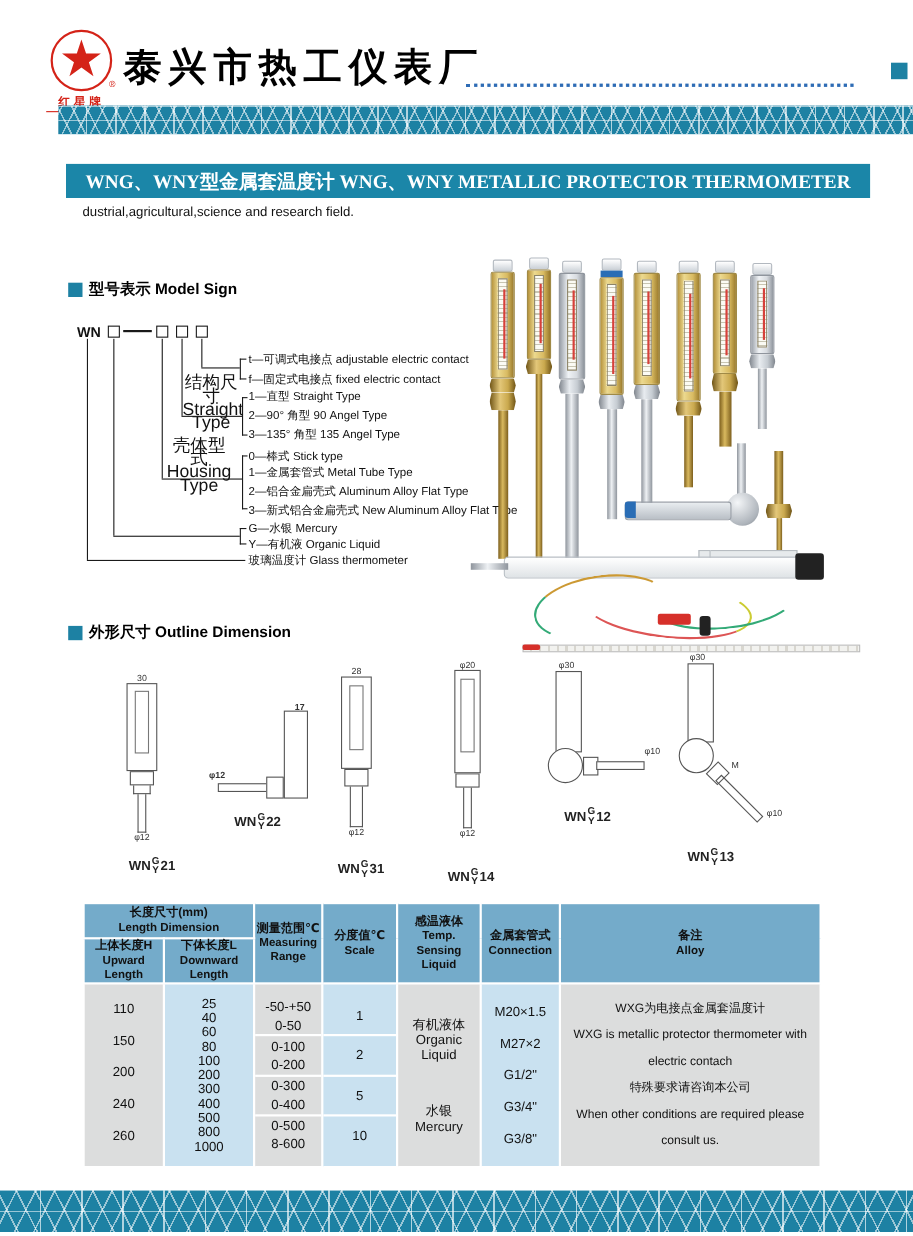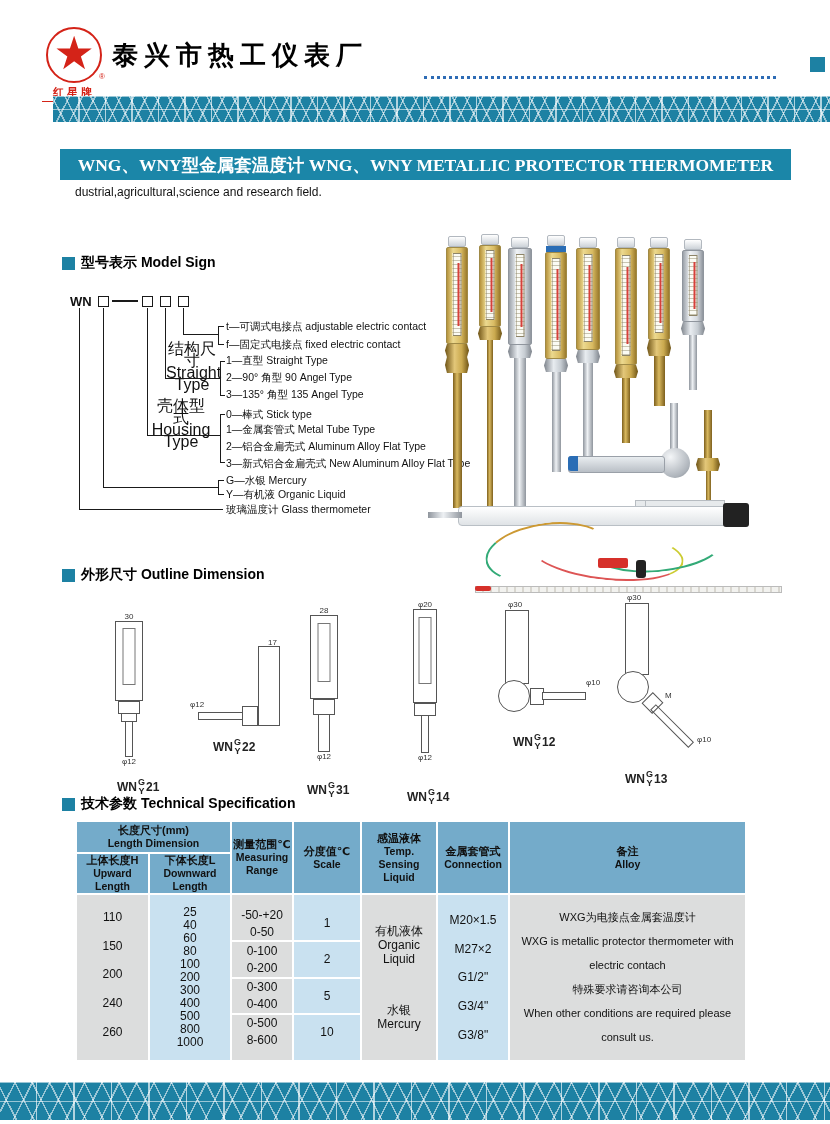--- a/index.html
+++ b/index.html
@@ -7,21 +7,21 @@
         font-family:"Liberation Sans","DejaVu Sans",sans-serif;color:#111;overflow:hidden;}
   .abs{position:absolute;}
 
   
   .logo-circle{position:absolute;left:46px;top:27px;width:52px;height:52px;border:2.5px solid #d42318;
                border-radius:50%;display:flex;align-items:center;justify-content:center;}
   .logo-star{color:#d42318;font-size:46px;line-height:46px;margin-top:-4px;}
   .logo-reg{position:absolute;left:99px;top:72px;font-size:8px;color:#d42318;}
   .brand-cn{position:absolute;left:42px;top:85px;width:64px;text-align:center;color:#d42318;
             font-size:11px;font-weight:bold;letter-spacing:3px;border-bottom:1px solid #d42318;padding-bottom:1px;}
-  .company{position:absolute;left:112px;top:38px;font-size:26px;font-weight:bold;letter-spacing:6px;color:#000;}
+  .company{position:absolute;left:112px;top:38px;font-size:35px;font-weight:bold;letter-spacing:6px;color:#000;}
   .dotted-rule{position:absolute;left:424px;top:62px;width:352px;height:14px;border-bottom:3px dotted #2e6cb5;}
   .corner-sq{position:absolute;left:810px;top:57px;width:15px;height:15px;background:#1d81a3;}
 
   
   .band{position:absolute;background-color:#1d81a3;
     background-image:
       repeating-linear-gradient(63deg, rgba(255,255,255,0) 0 10px, rgba(255,255,255,.55) 10px 11.5px),
       repeating-linear-gradient(-63deg, rgba(255,255,255,0) 0 10px, rgba(255,255,255,.55) 10px 11.5px),
       repeating-linear-gradient(90deg, rgba(255,255,255,0) 0 25px, rgba(255,255,255,.65) 25px 26.5px),
       repeating-linear-gradient(0deg, rgba(255,255,255,0) 0 12px, rgba(255,255,255,.55) 12px 13px);}
@@ -305,21 +305,21 @@
     </div>
     <div class="dwg-label" style="left:42px;top:180px;">
       <span>WN</span>
       <span class="frac">
           <span>G</span>
           <span>Y</span>
         </span>
       <span>21</span>
     </div>
 
-    <div class="dwg" style="left:115px;top:40px;width:105px;height:90px;display:block;">
+    <div class="dwg" style="left:115px;top:40px;width:105px;height:90px;display:block;font-weight:bold;">
       <span class="abs" style="left:78px;top:0;">17</span>
       <span class="abs" style="left:68px;top:8px;width:20px;height:78px;border:1px solid #555;background:#fff;"></span>
       <span class="abs" style="left:0px;top:62px;">φ12</span>
       <span class="dline" style="left:8px;top:74px;width:44px;height:6px;background:#fff;border:1px solid #555;"></span>
       <span class="abs" style="left:52px;top:68px;width:14px;height:18px;border:1px solid #555;background:#fff;"></span>
     </div>
     <div class="dwg-label" style="left:138px;top:140px;">
       <span>WN</span>
       <span class="frac">
           <span>G</span>
@@ -389,24 +389,20 @@
     <div class="dwg-label" style="left:550px;top:172px;">
       <span>WN</span>
       <span class="frac">
           <span>G</span>
           <span>Y</span>
         </span>
       <span>13</span>
     </div>
   </div>
 
-  <div class="sec-head" style="left:62px;top:795px;">
-    <span class="sec-sq"></span>
-    <span>技术参数 Technical Specification</span>
-  </div>
 
   <table class="spec">
     <colgroup>
       <col style="width:73px;">
         <col style="width:82px;">
         <col style="width:62px;">
         <col style="width:68px;">
       <col style="width:76px;">
         <col style="width:72px;">
         <col style="width:237px;">
@@ -469,21 +465,21 @@
           <span>300</span>
               <span>400</span>
           <span>500</span>
               <span>800</span>
           <span>1000</span>
         </div>
       </td>
       <td class="c-gray">
         <div class="cellcol">
           <div class="grp bline">
-                <span>-50-+20</span>
+                <span>-50-+50</span>
                 <span>0-50</span>
               </div>
           <div class="grp bline">
                 <span>0-100</span>
                 <span>0-200</span>
               </div>
           <div class="grp bline">
                 <span>0-300</span>
                 <span>0-400</span>
               </div>

